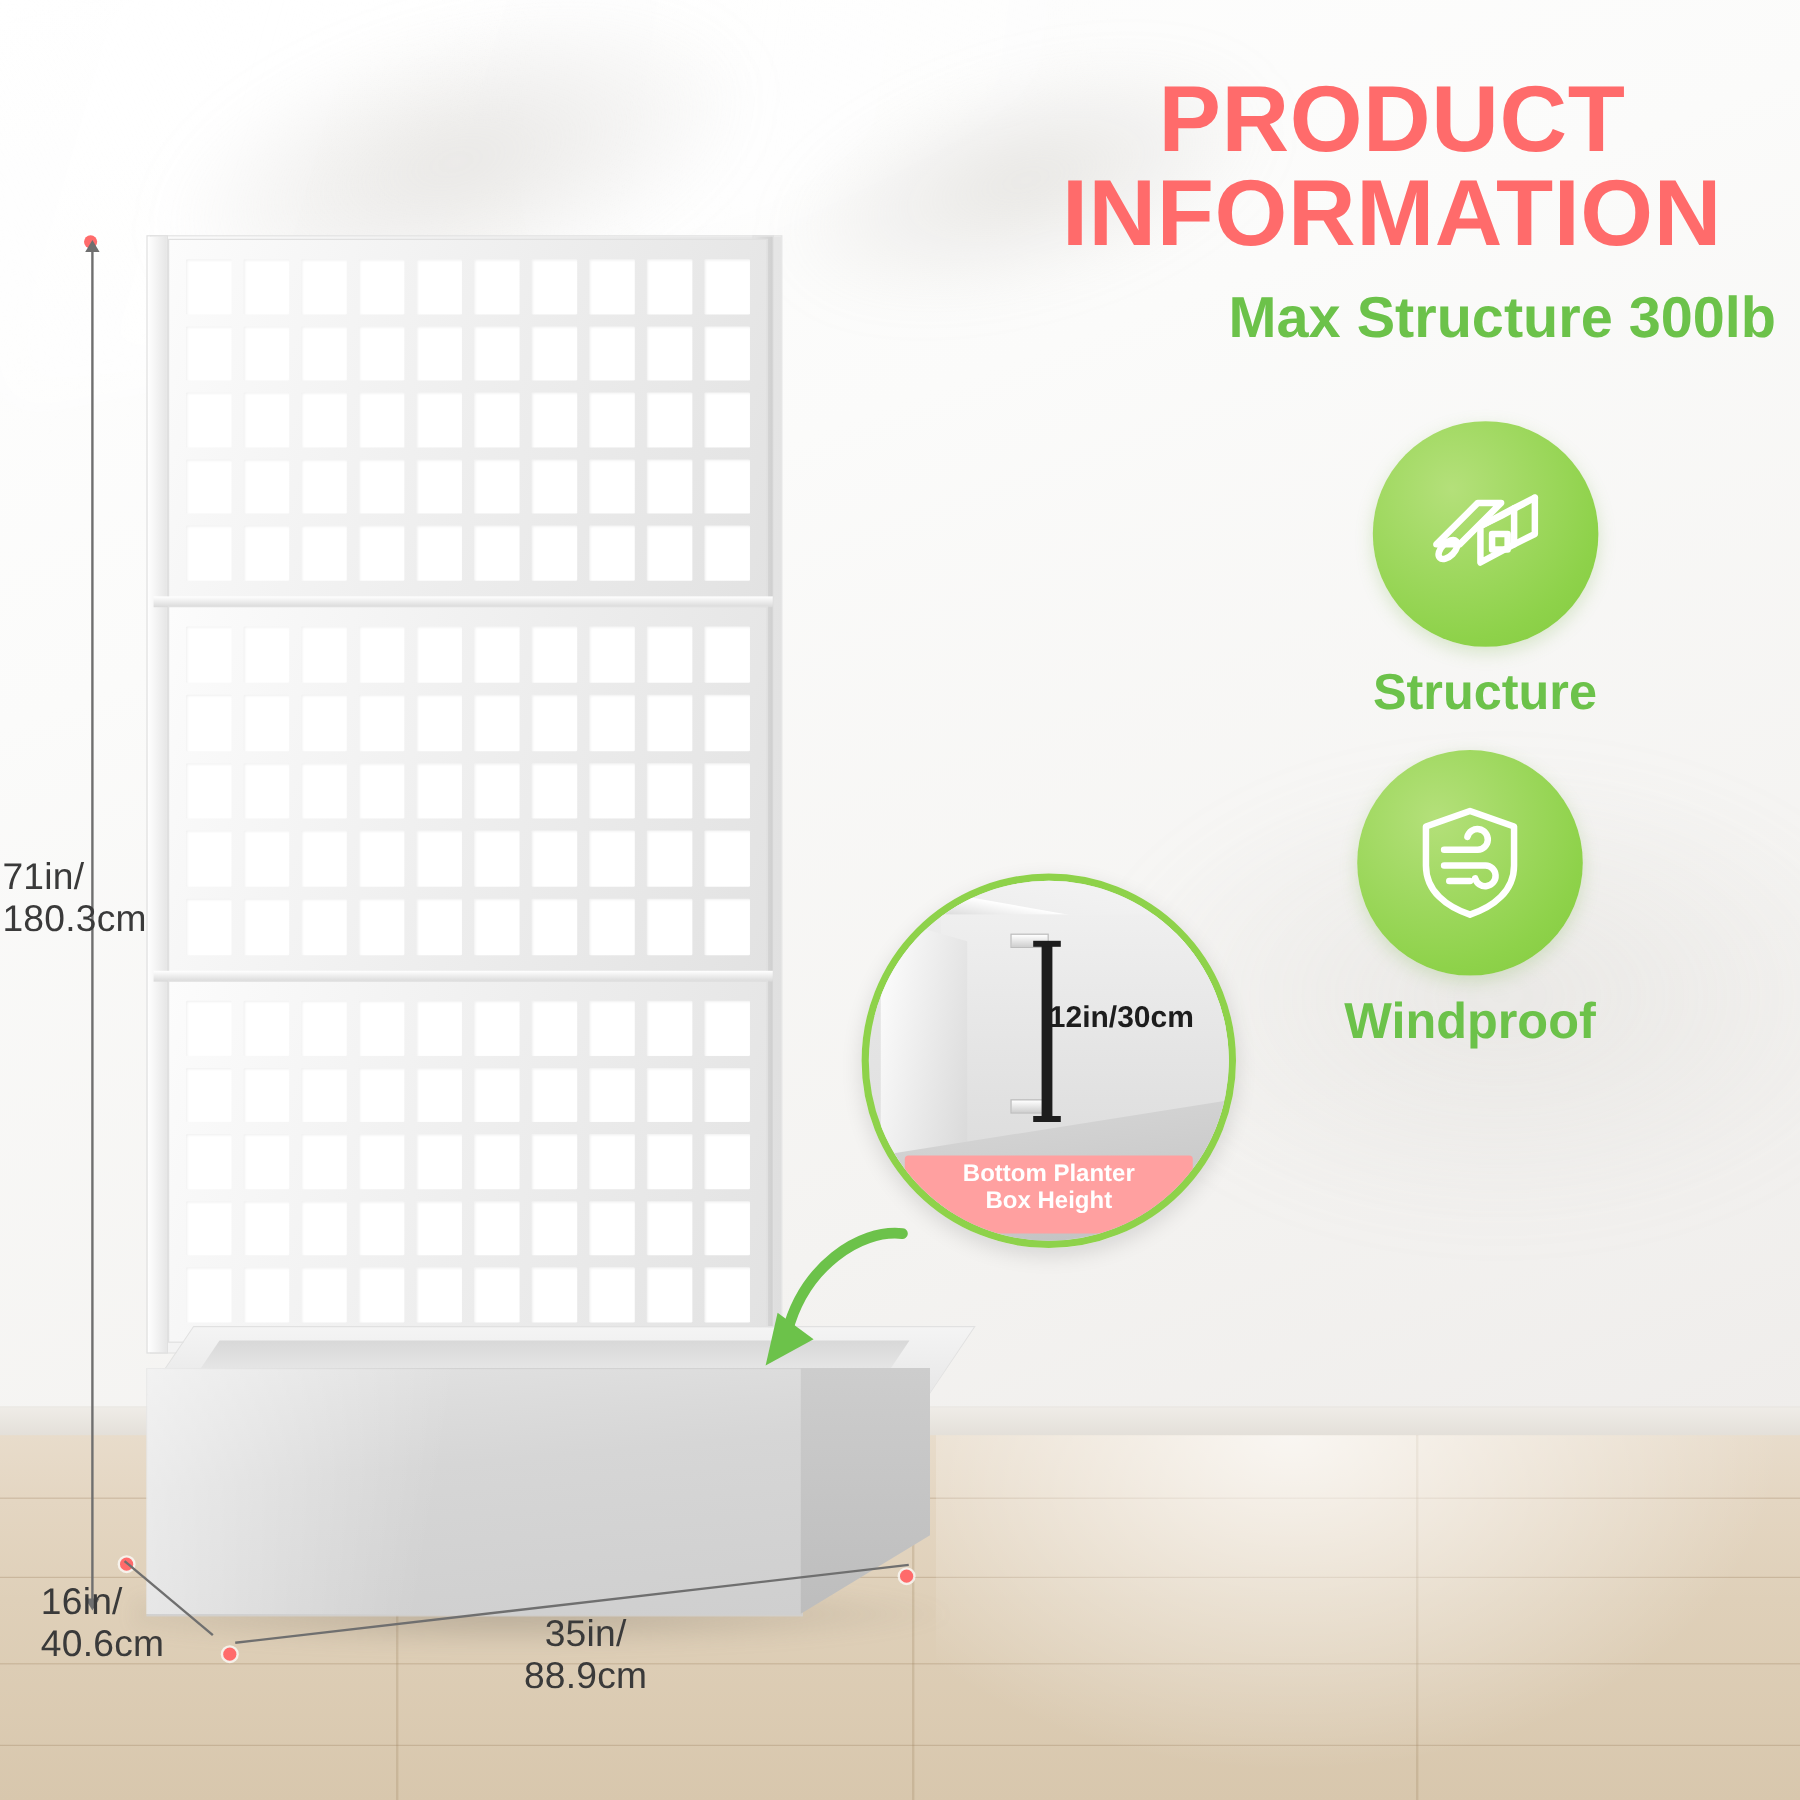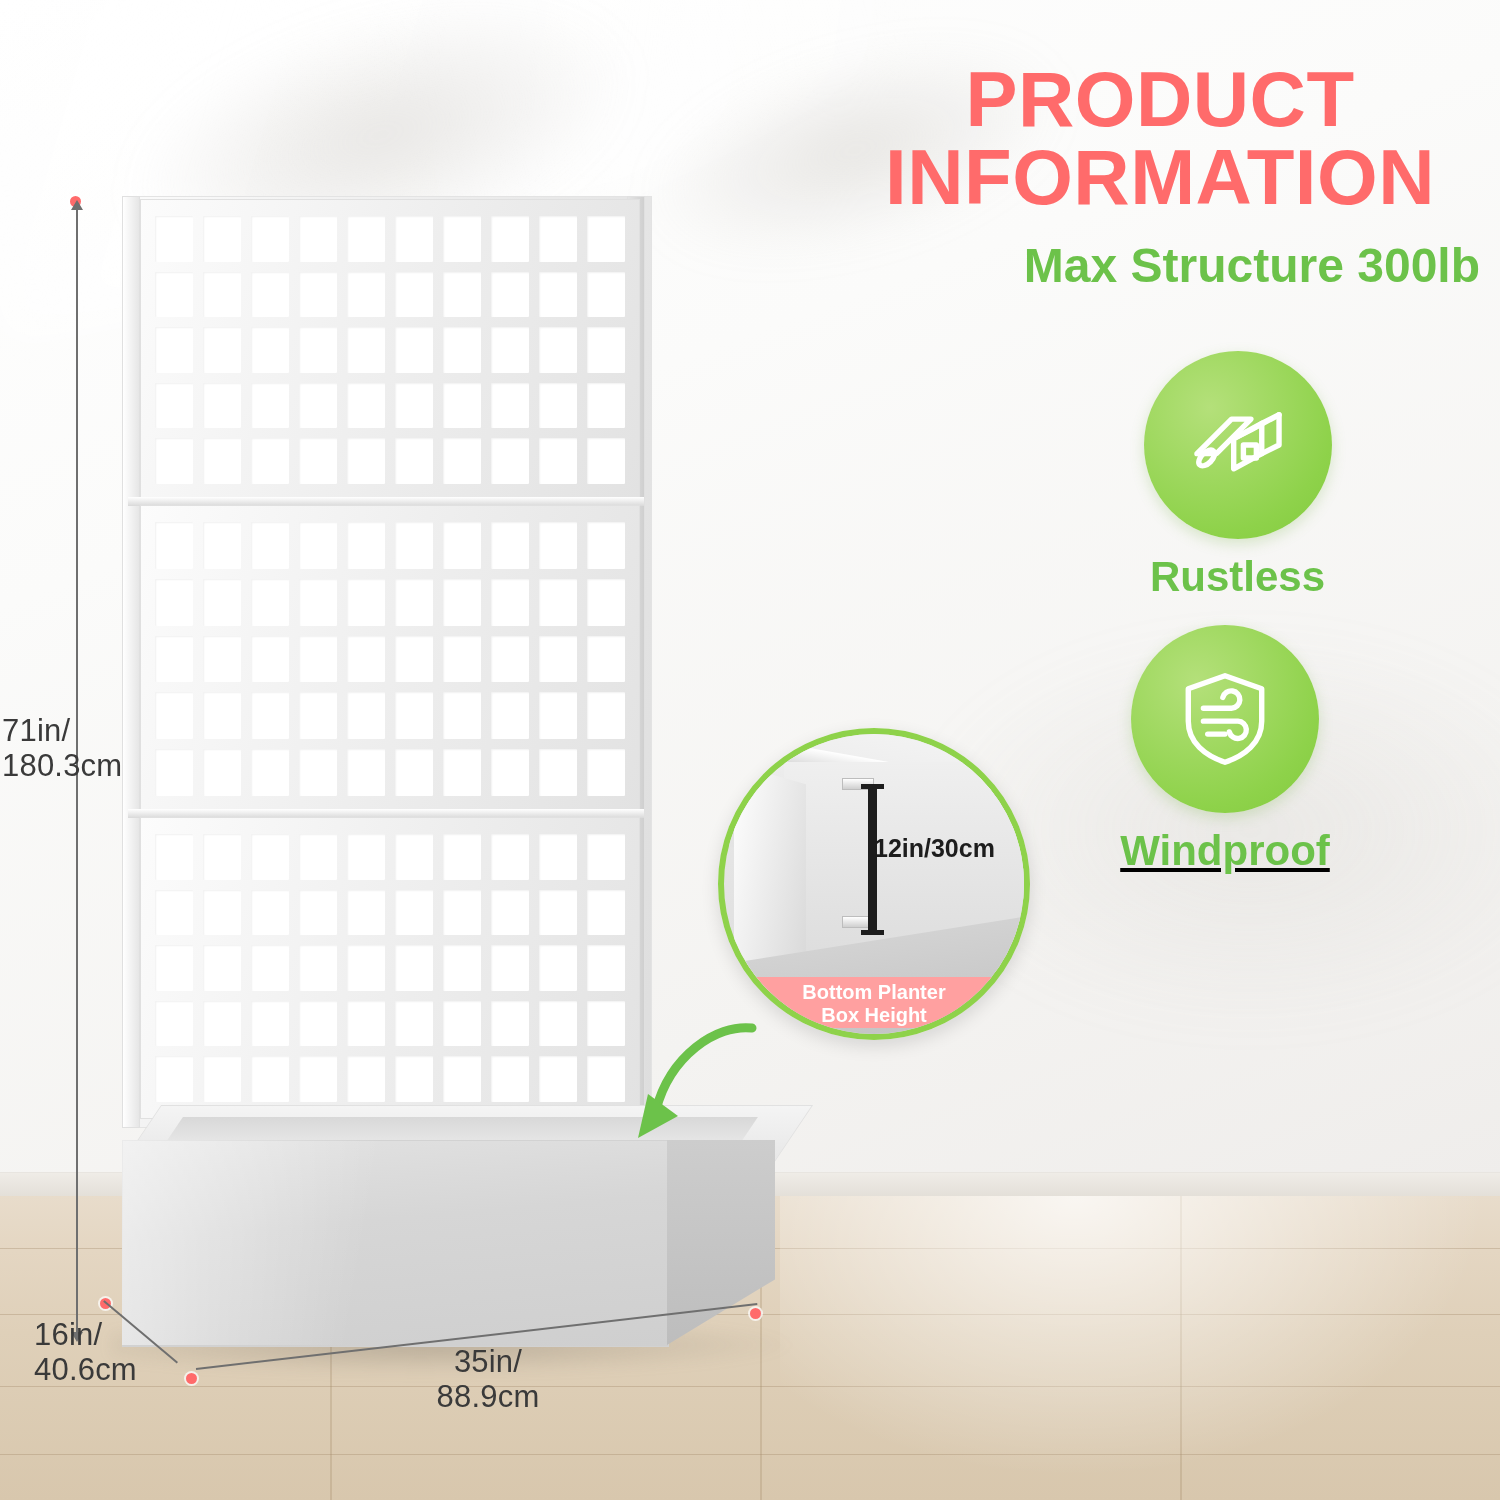--- a/index.html
+++ b/index.html
@@ -179,21 +179,21 @@
     background:#1d1d1d; border-radius:2px;
   }
   .co-bar-cap { position:absolute; width:23px; height:5px; background:#1d1d1d; left:137px; }
   .co-plate { position:absolute; left:118px; width:30px; height:10px;
     background:linear-gradient(180deg,#ffffff,#cfcfcf); border:1px solid #bdbdbd; }
   .co-dim {
     position:absolute; left:150px; top:100px;
     color:#1d1d1d; font-weight:700; font-size:25px; white-space:nowrap;
   }
   .co-banner {
-    position:absolute; left:30px; bottom:6px; width:240px; padding:4px 0 2px;
+    position:absolute; left:30px; bottom:6px; width:240px; padding:4px 0 16px;
     background:#ffa0a0; color:#ffffff; text-align:center;
     font-weight:700; font-size:20px; line-height:1.12;
     border-radius:3px;
   }
   .arrow-green { position:absolute; left:630px; top:1020px; width:130px; height:120px; }
 
   
   #info { position:absolute; left:840px; top:60px; width:640px; }
   .title {
     color:#ff6b6b; font-weight:800; letter-spacing:.5px;
@@ -209,21 +209,21 @@
     width:188px; height:188px; border-radius:50%;
     background:radial-gradient(circle at 35% 30%, #b4e07a, #8ed24a 70%, #82ca3e 100%);
     margin:0 auto; display:flex; align-items:center; justify-content:center;
     box-shadow:0 5px 14px rgba(120,180,70,0.25);
   }
   .badge svg { width:108px; height:108px; }
   .feature-label {
     margin-top:14px; color:#6cc24a; font-weight:700; font-size:42px;
   }
   .f1 { margin-left:155px; }
-  .f2 { margin-left:130px;text-decoration:underline; }
+  .f2 { margin-left:130px; }
   .f3 { margin-left:100px; }
 </style>
 </head>
 <body>
 
 <div id="stage">
 
   <div class="wall">
     <div class="sun-patch sun1"></div>
     <div class="sun-patch sun2"></div>
@@ -478,21 +478,21 @@
             <g fill="none" stroke="#ffffff" stroke-width="5" stroke-linejoin="round" stroke-linecap="round">
               <path d="M12,58 L44,26 L62,26 L30,58 Z"></path>
               <ellipse cx="21" cy="62" rx="9" ry="5" transform="rotate(-45 21 62)"></ellipse>
               <path d="M46,72 L46,44 L72,30 L72,58 Z"></path>
               <path d="M46,44 L62,36 L88,22 L72,30"></path>
               <path d="M88,22 L88,50 L72,58"></path>
               <rect x="55" y="50" width="12" height="12"></rect>
             </g>
           </svg>
         </div>
-        <div class="feature-label">Rustless</div>
+        <div class="feature-label">Structure</div>
       </div>
 
       <div class="feature f2">
         <div class="badge">
           <svg viewBox="0 0 100 100">
             <g fill="none" stroke="#ffffff" stroke-width="5" stroke-linejoin="round" stroke-linecap="round">
               <path d="M50,10 L84,22 L84,52 C84,72 68,84 50,90 C32,84 16,72 16,52 L16,22 Z"></path>
               <path d="M30,40 L56,40 A8,8 0 1 0 48,30"></path>
               <path d="M30,52 L62,52 A8,8 0 1 1 54,62"></path>
               <path d="M34,64 L50,64"></path>

